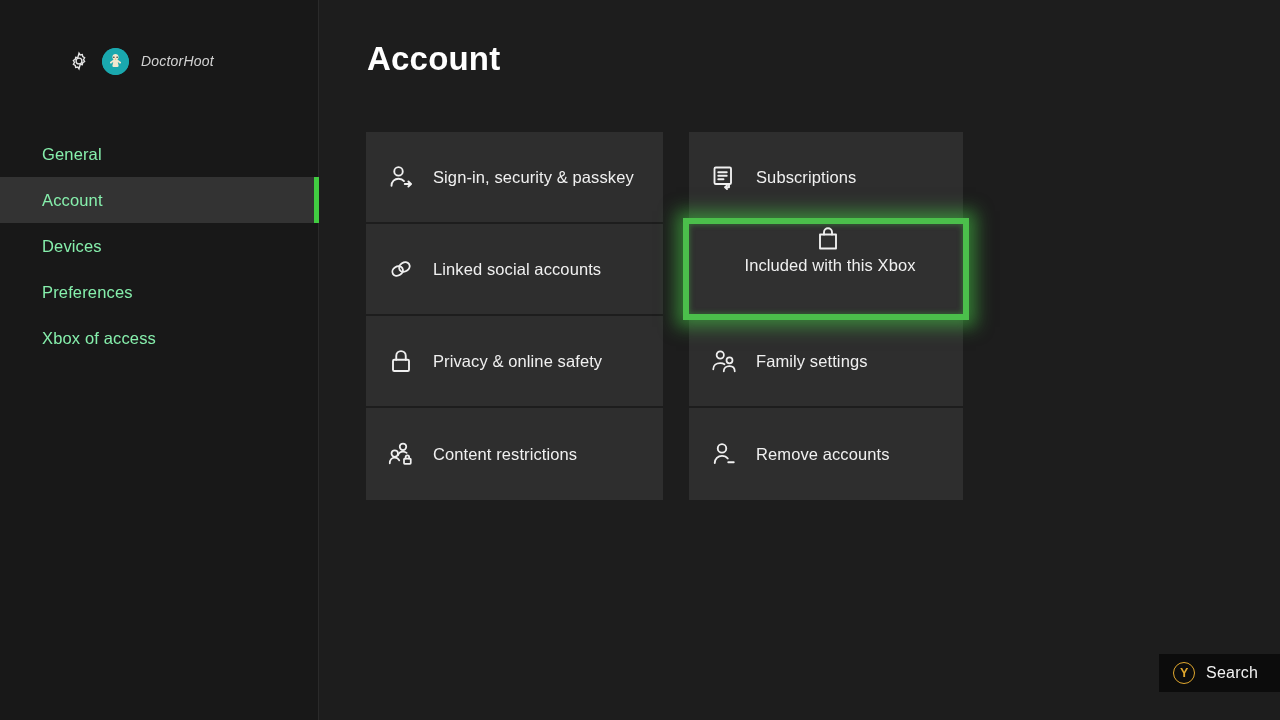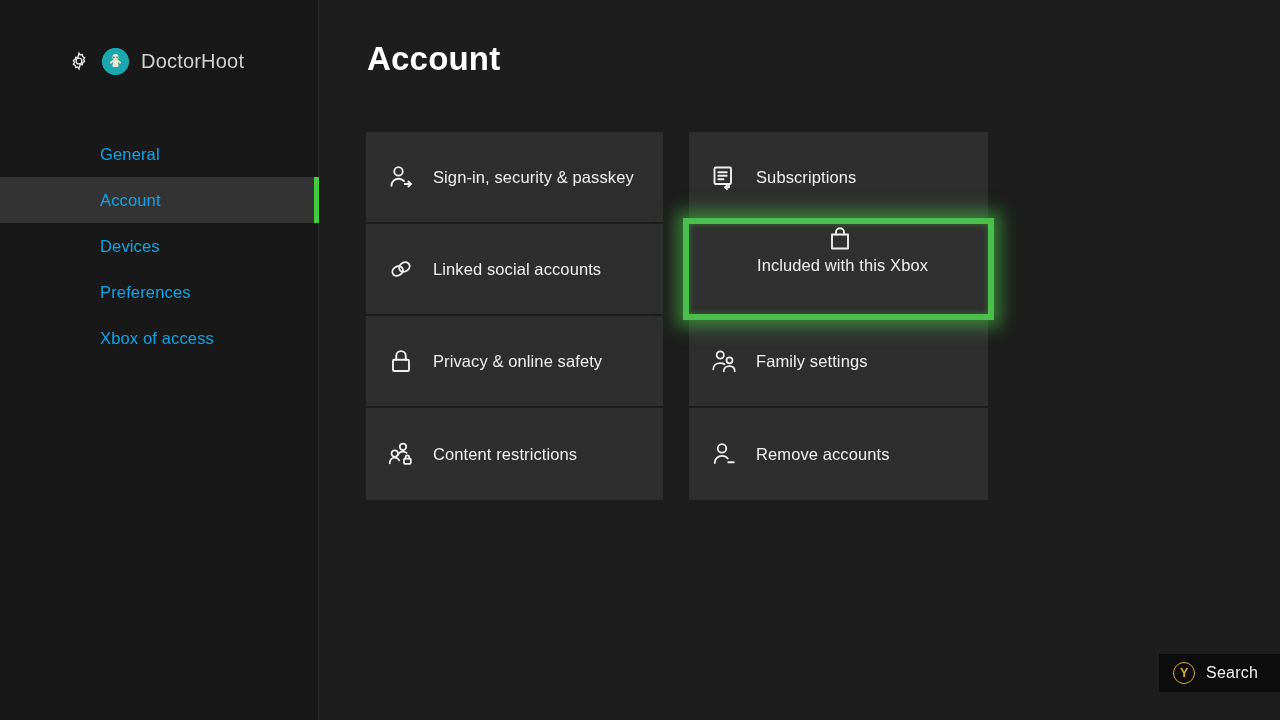--- a/index.html
+++ b/index.html
@@ -36,33 +36,34 @@
   .gear-ic svg { display:block; width:22px; height:22px; }
 
   #avatar {
     width:27px; height:27px; border-radius:50%;
     background:#1aa8ae; flex:none; margin-right:12px;
     overflow:hidden; position:relative;
   }
   #avatar svg { display:block; width:27px; height:27px; }
 
   #gamertag {
-    font-size:20px; color:#d2d2d2; letter-spacing:.2px;
+    font-size:14px; color:#d2d2d2; letter-spacing:.2px;
     white-space:nowrap;
+    font-style:italic;
   }
 
   #nav { position:absolute; left:0; top:131px; width:319px; }
 
   .nav-item {
     position:relative;
     height:46px; width:319px;
     display:flex; align-items:center;
-    padding-left:100px;
+    padding-left:42px;
     font-size:16.5px;
-    color:#0ea5e9;
+    color:#86efac;
     letter-spacing:.15px;
   }
   .nav-item.selected { background:#333333; }
   .nav-item.selected::after {
     content:""; position:absolute; right:0; top:0;
     width:5px; height:100%;
     background:#41cc41;
   }
 
   
@@ -71,21 +72,21 @@
   #page-title {
     position:absolute; left:48px; top:40px;
     font-size:33px; font-weight:bold; color:#ffffff;
     letter-spacing:.2px;
   }
 
   #grid { position:absolute; left:47px; top:132px; display:flex; gap:26px; }
 
   .col { display:flex; flex-direction:column; }
   .col-left  { width:297px;text-align:center; }
-  .col-right { width:299px; }
+  .col-right { width:274px; }
 
   .tile {
     position:relative;
     background:#2e2e2e;
     display:flex; align-items:center;
     padding-left:20px;
     border-bottom:2px solid #1d1d1d;
   }
   .tile:last-child { border-bottom:none; }
   .tile.h1 { height:92px; }

